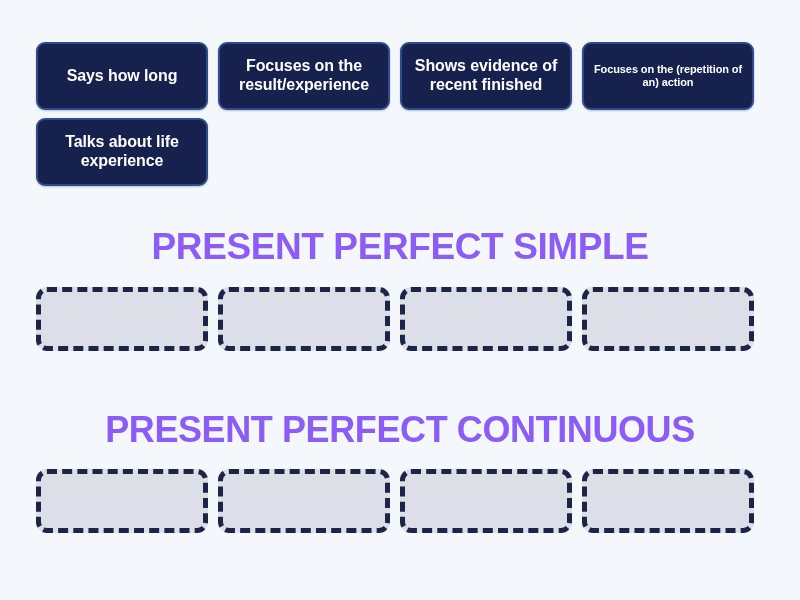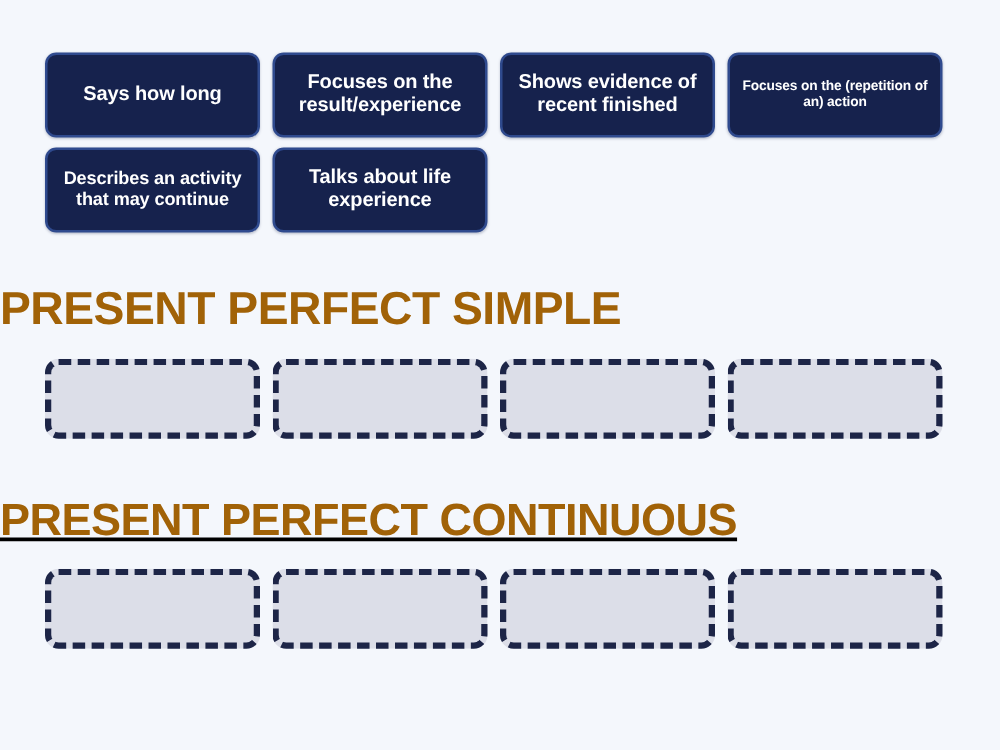--- a/index.html
+++ b/index.html
@@ -61,25 +61,25 @@
   .tile-label.xsmall { font-size: 11px; line-height: 1.2; }
 
   
   .category {
     position: absolute;
     left: 0;
     width: 800px;
   }
 
   .category.cat-0 { top: 228px; }
-  .category.cat-1 { top: 397px; text-decoration: underline; }
+  .category.cat-1 { top: 411px; }
 
   .category-title {
-    text-align: left;
-    color: #a16207;
+    text-align: center;
+    color: #8b5cf6;
     font-size: 37px;
     font-weight: bold;
     letter-spacing: -0.4px;
     line-height: 1.05;
     white-space: nowrap;
   }
 
   .category.cat-1 .category-title { font-size: 36px; }
 
   .dropzone-row {
@@ -114,23 +114,20 @@
 
     <div class="tile">
       <span class="tile-label">Shows evidence of recent finished</span>
     </div>
 
     <div class="tile">
       <span class="tile-label xsmall">Focuses on the (repetition of an) action</span>
     </div>
 
 
-    <div class="tile">
-      <span class="tile-label small">Describes an activity that may continue</span>
-    </div>
 
     <div class="tile">
       <span class="tile-label">Talks about life experience</span>
     </div>
 
 
   </div>
 
   <div class="category cat-0">
     <div class="category-title">PRESENT PERFECT SIMPLE</div>

